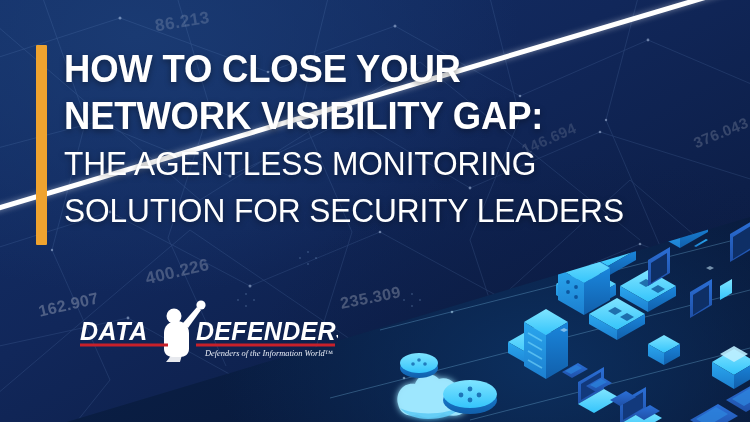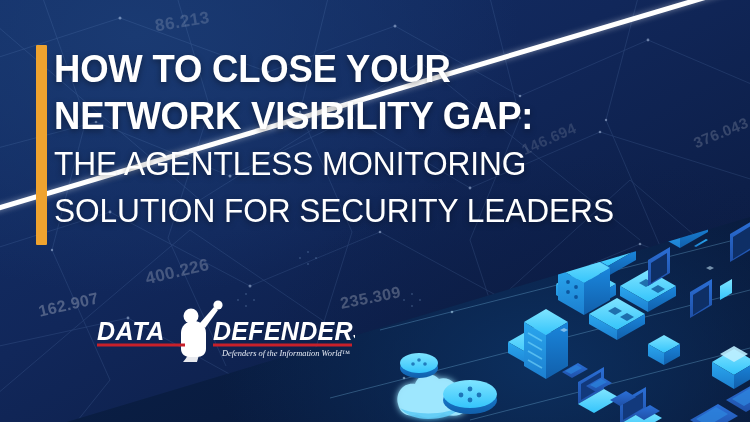--- a/index.html
+++ b/index.html
@@ -61,21 +61,21 @@
   #accent-bar {
     position:absolute;
     left:36px; top:45px;
     width:11px; height:200px;
     background:#efa32f;
     border-radius:1px;
   }
 
   #title-block {
     position:absolute;
-    left:54px; top:46px;
+    left:64px; top:46px;
     width:640px;
   }
   .t-main {
     color:#ffffff;
     font-size:38px;
     line-height:47px;
     font-weight:700;
     letter-spacing:-0.2px;
     transform:scaleX(.96);
     transform-origin:left center;
@@ -90,21 +90,21 @@
     letter-spacing:-0.1px;
     transform:scaleX(.96);
     transform-origin:left center;
     text-shadow:0 2px 7px rgba(0,0,0,.40);
     white-space:nowrap;
   }
 
   
   #logo {
     position:absolute;
-    left:95px; top:300px;
+    left:78px; top:300px;
     width:260px; height:62px;
   }
   #logo svg { display:block; }
 </style>
 </head>
 <body>
 
 <div id="slide">
 
   <div class="bg-layer">

